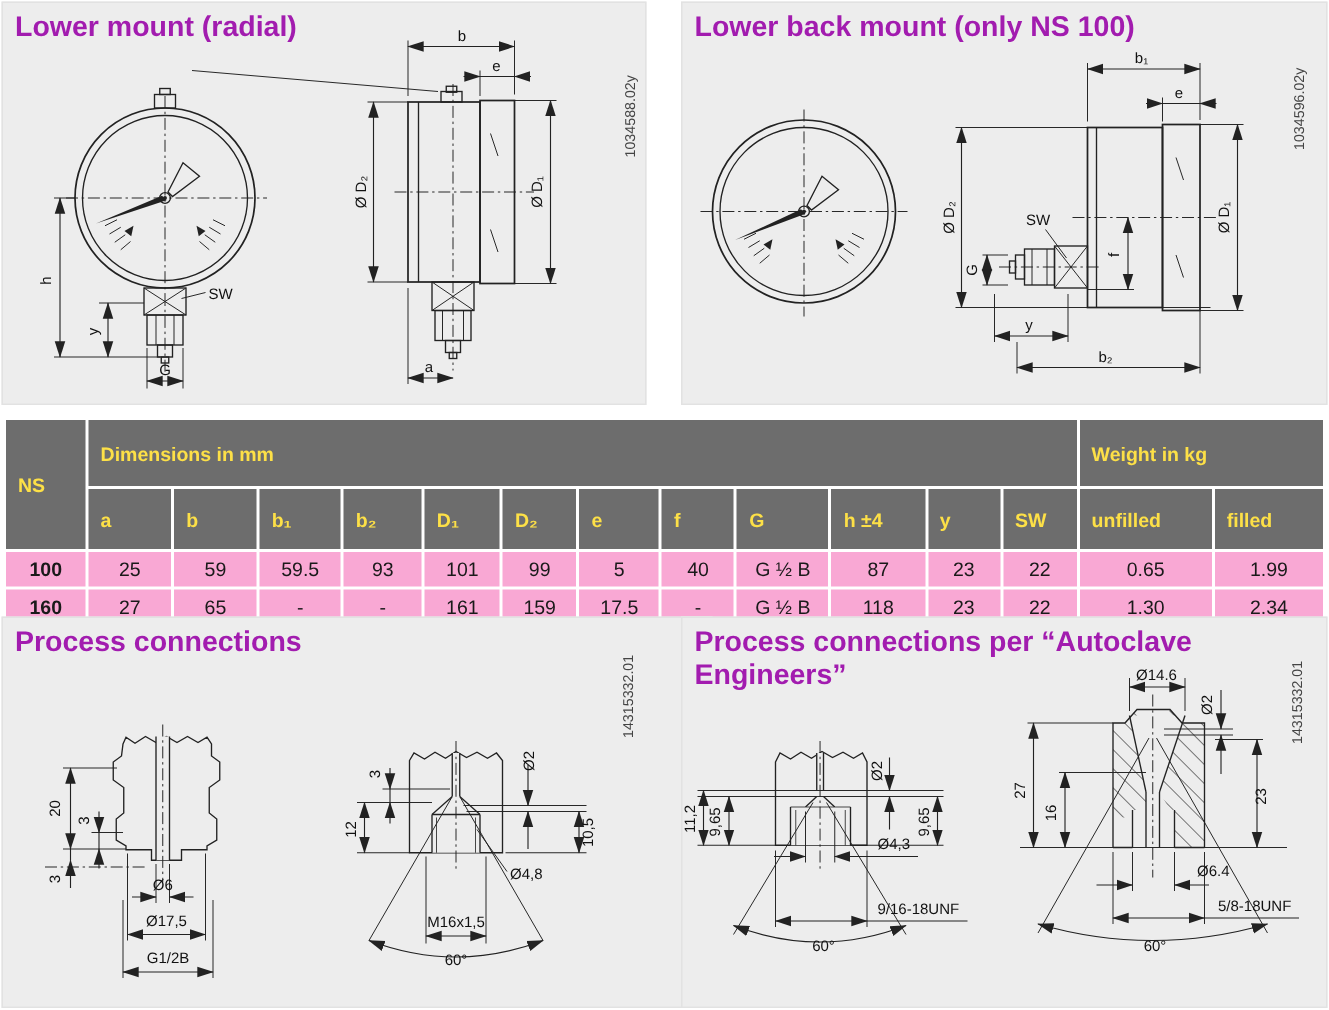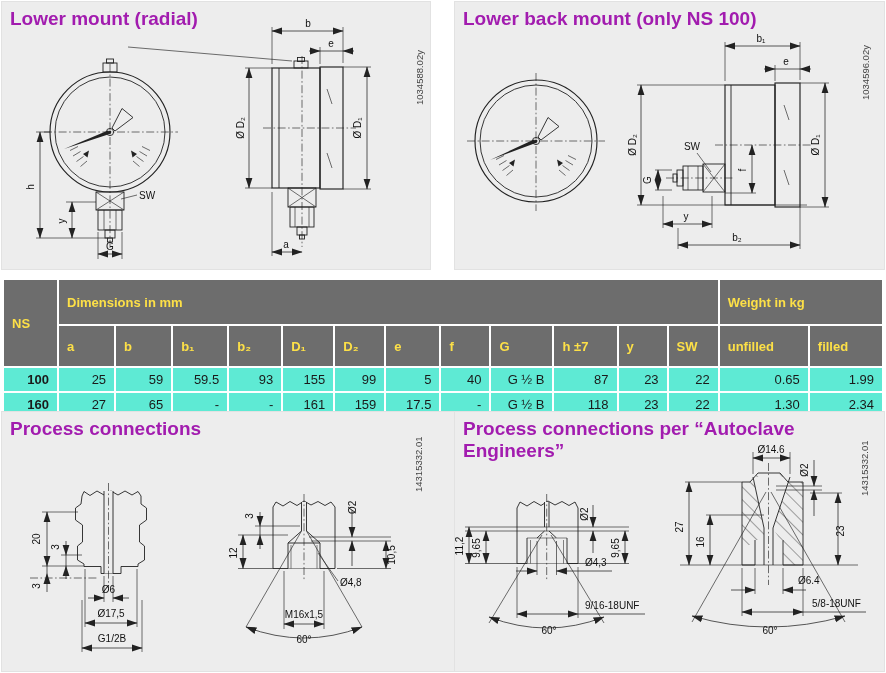--- a/index.html
+++ b/index.html
@@ -16,21 +16,21 @@
   svg .thin{fill:none;stroke:#222;stroke-width:0.55;}
   svg .x{stroke:#222;stroke-width:0.65;fill:none;}
   svg .d{stroke:#222;stroke-width:0.75;fill:none;}
   svg .c{stroke:#222;stroke-width:0.65;fill:none;stroke-dasharray:8 2.5 1.6 2.5;}
   svg text{font-family:"Liberation Sans",sans-serif;font-size:10px;fill:#111;}
   svg .fig-id{font-size:9.5px;fill:#444;}
   
   #dim-table-wrap{position:absolute;left:2px;top:278px;width:882px;}
   table.dims{border-collapse:separate;border-spacing:2px;table-layout:fixed;width:882px;font-size:13px;color:#1a1a1a;background:#fff;}
   table.dims th{background:#6d6d6d;color:#fde047;text-align:left;font-weight:bold;padding:12px 8px;white-space:nowrap;overflow:hidden;}
-  table.dims td{background:#5eead4;text-align:right;padding:4px 8px;white-space:nowrap;overflow:hidden;}
+  table.dims td{background:#f9a8d4;text-align:center;padding:4px 8px;white-space:nowrap;overflow:hidden;}
   table.dims td.ns{font-weight:bold;}
   table.dims tr.h1 th{height:20px;}
   table.dims tr.h2 th{height:16px;}
   table.dims tbody td{height:15px;}
 </style>
 </head>
 <body>
 
 <div id="page">
 
@@ -250,35 +250,35 @@
       <tr class="h2">
         <th>a</th>
         <th>b</th>
         <th>b₁</th>
         <th>b₂</th>
         <th>D₁</th>
         <th>D₂</th>
         <th>e</th>
         <th>f</th>
         <th>G</th>
-        <th>h ±7</th>
+        <th>h ±4</th>
         <th>y</th>
         <th>SW</th>
         <th>unfilled</th>
         <th>filled</th>
       </tr>
     </thead>
     <tbody>
       <tr>
         <td class="ns">100</td>
         <td>25</td>
         <td>59</td>
         <td>59.5</td>
         <td>93</td>
-        <td>155</td>
+        <td>101</td>
         <td>99</td>
         <td>5</td>
         <td>40</td>
         <td>G ½ B</td>
         <td>87</td>
         <td>23</td>
         <td>22</td>
         <td>0.65</td>
         <td>1.99</td>
       </tr>

